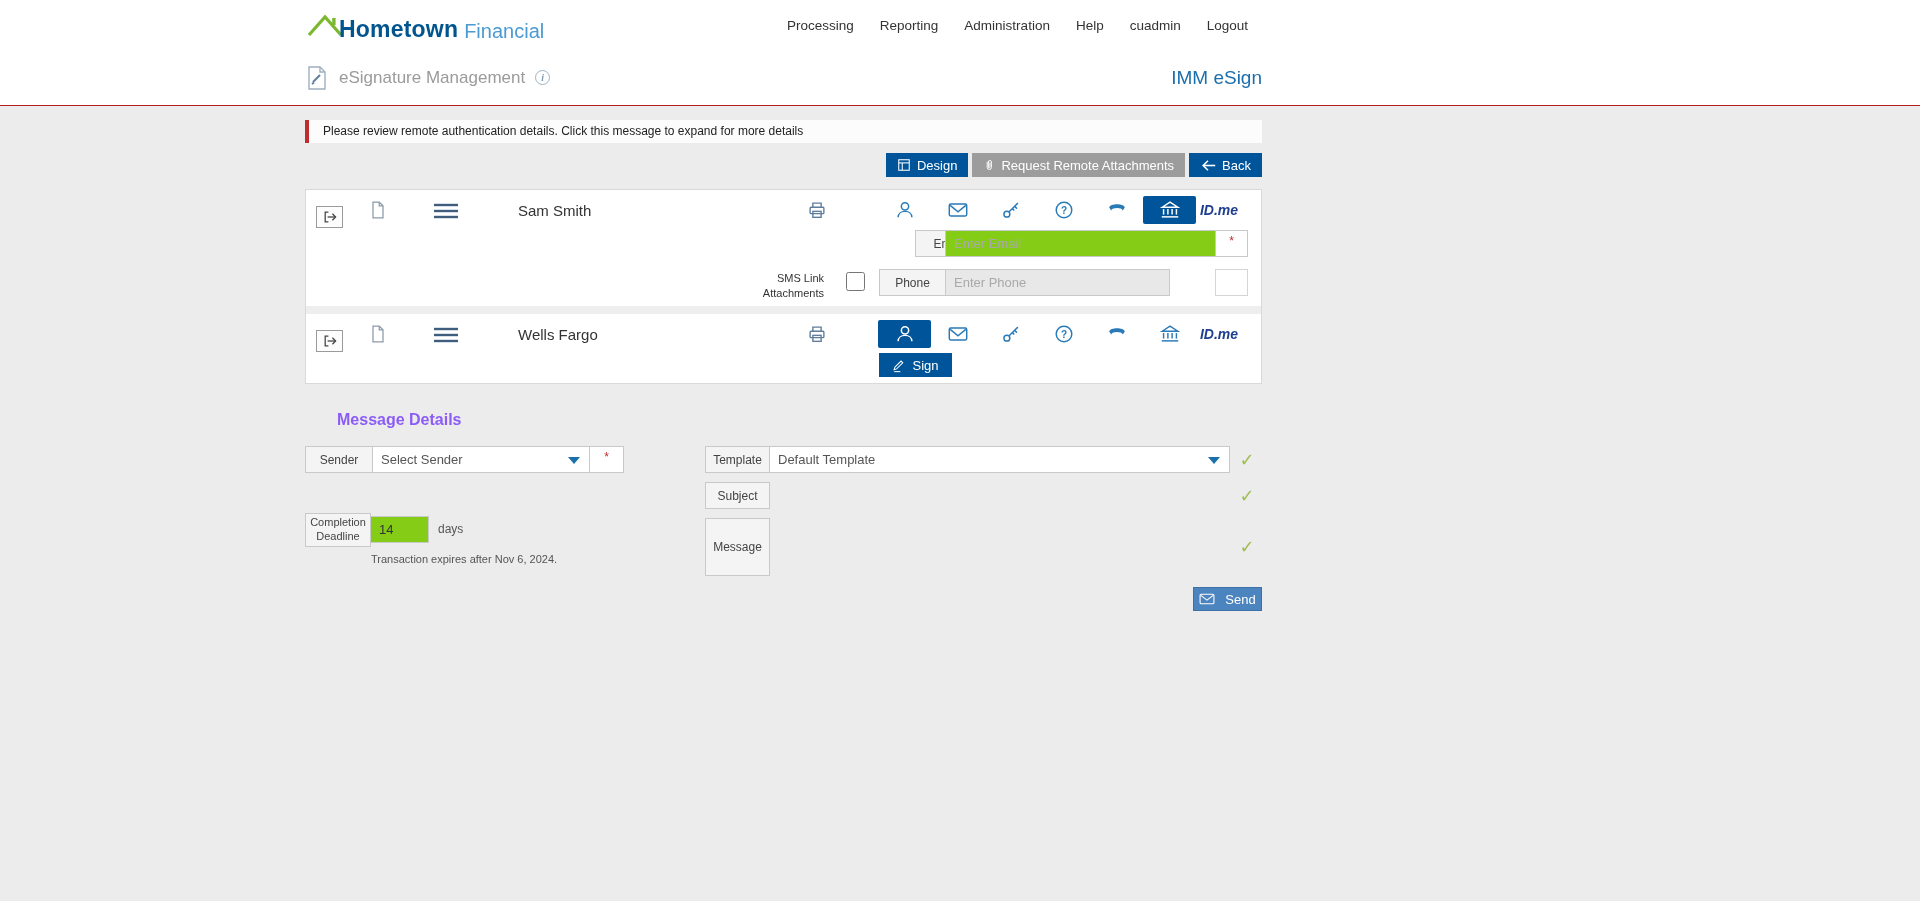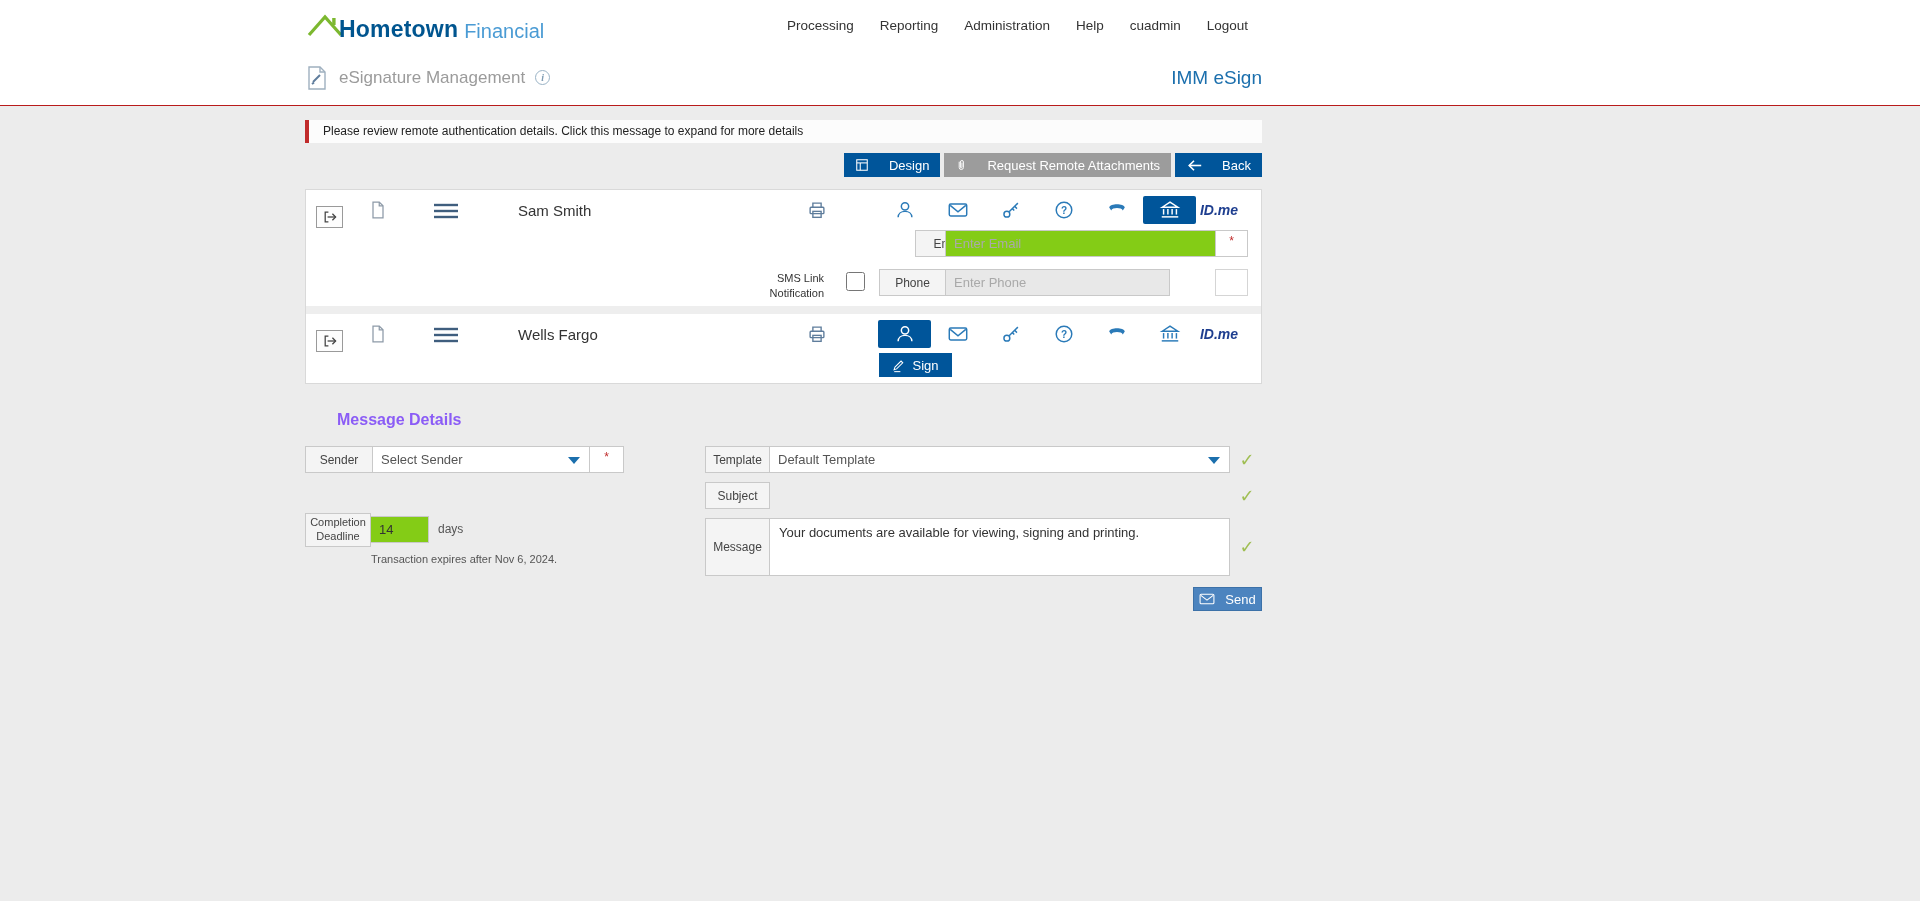--- a/index.html
+++ b/index.html
@@ -27,21 +27,21 @@
   .sh-brand { margin-left:auto; font-size:19px; color:#1b6fad; }
 
   
   .content { height:795px; }
 
   .alert { position:absolute; top:14px; left:0; width:957px; height:23px; background:#fcfcfc;
            border-left:4px solid #c02b2b; font-size:12px; color:#222; line-height:23px;
            padding-left:14px; cursor:pointer; }
 
   .toolbar { position:absolute; top:47px; right:0; display:flex; gap:4px; }
-  .btn { height:24px; display:inline-flex; align-items:center; gap:20px; padding:0 11px;
+  .btn { height:24px; display:inline-flex; align-items:center; gap:6px; padding:0 11px;
          color:#fff; font-size:13px; cursor:pointer; border:none; }
   .btn-blue { background:#00559a; }
   .btn-gray { background:#9c9c9c; }
 
   
   .panel { position:absolute; top:83px; left:0; width:957px; height:195px; background:#eeeeee;
            border:1px solid #d9d9d9; }
   .party { position:absolute; left:0; width:955px; background:#fff; }
   .party-1 { top:0; height:116px; }
   .party-2 { top:124px; height:69px; }
@@ -247,21 +247,21 @@
           </span>
           <span class="sig-cell idme-cell">
             <span class="idme">ID.me</span>
           </span>
         </div>
 
         <span class="field-label" style="left:573px; top:40px; width:67px;margin-left:36px;">Email</span>
         <input class="txt-input" style="left: 639px; top: 40px; width: 271px;" type="text" placeholder="Enter Email">
         <span class="req-box" style="left:909px; top:40px;">*</span>
 
-        <span class="sms-label">SMS Link Notification</span>
+        <span class="sms-label">SMS Link Attachments</span>
         <input class="sms-check" type="checkbox" style="">
 
         <span class="field-label" style="left:573px; top:79px; width:67px;">Phone</span>
         <input class="txt-input" style="left: 639px; top: 79px; width: 225px;" type="text" disabled="" placeholder="Enter Phone">
         <span class="plain-box" style="left:909px; top:79px;"></span>
       </div>
 
       <div class="party party-2">
         <span class="icon-btn">
           <svg viewBox="0 0 20 20" width="16" height="16" stroke="#444" fill="none" stroke-width="1.6">
@@ -367,21 +367,20 @@
     <div class="select-box" style="left:464px; top:340px; width:461px;">
       <span class="sel-text">Default Template</span>
       <span class="select-arrow"></span>
     </div>
     <span class="check" style="left:928px; top:340px; height:27px;">✓</span>
 
     <span class="field-label" style="left:400px; top:376px; width:65px;">Subject</span>
     <span class="check" style="left:928px; top:376px; height:27px;">✓</span>
 
     <span class="field-label" style="left:400px; top:412px; width:65px; height:58px;">Message</span>
-    <textarea class="msg-area" style="">Your documents are available for viewing, signing and printing.</textarea>
     <span class="check" style="left:928px; top:412px; height:58px;">✓</span>
 
     <button class="send-btn">
       <svg viewBox="0 0 22 16" width="16" height="12" stroke="#fff" fill="none" stroke-width="1.5">
         <rect x="1.5" y="1.5" width="19" height="13" rx="1.5"></rect>
         <polyline points="2.5,3 11,9.5 19.5,3"></polyline>
       </svg>
       <span>Send</span>
     </button>
 

